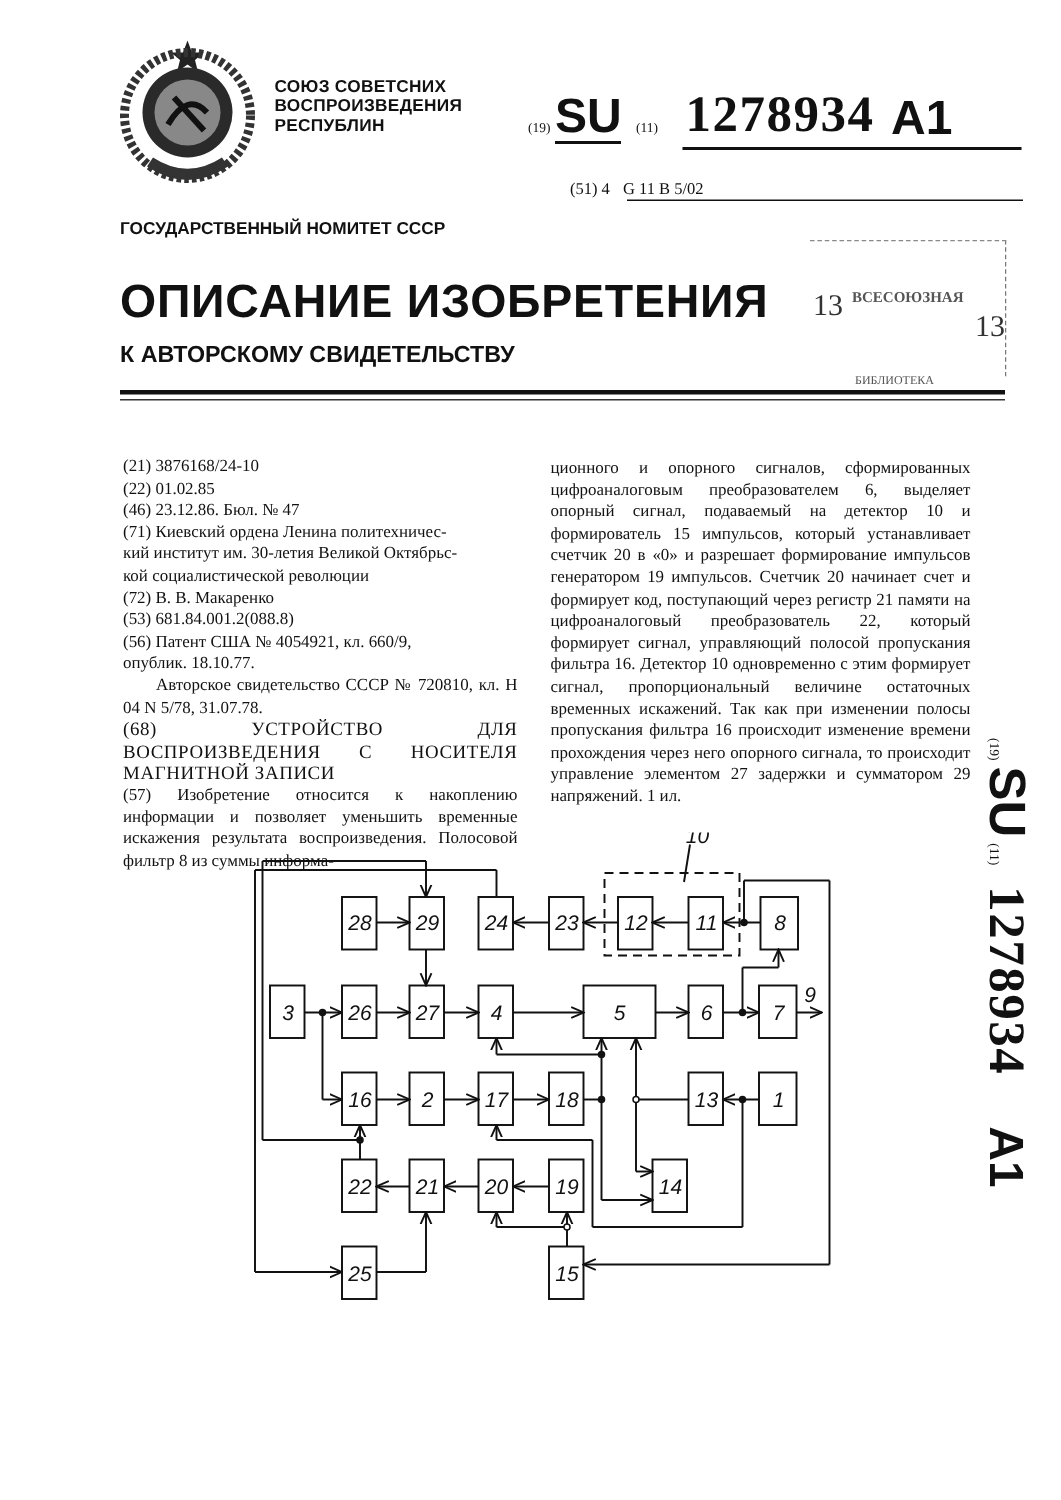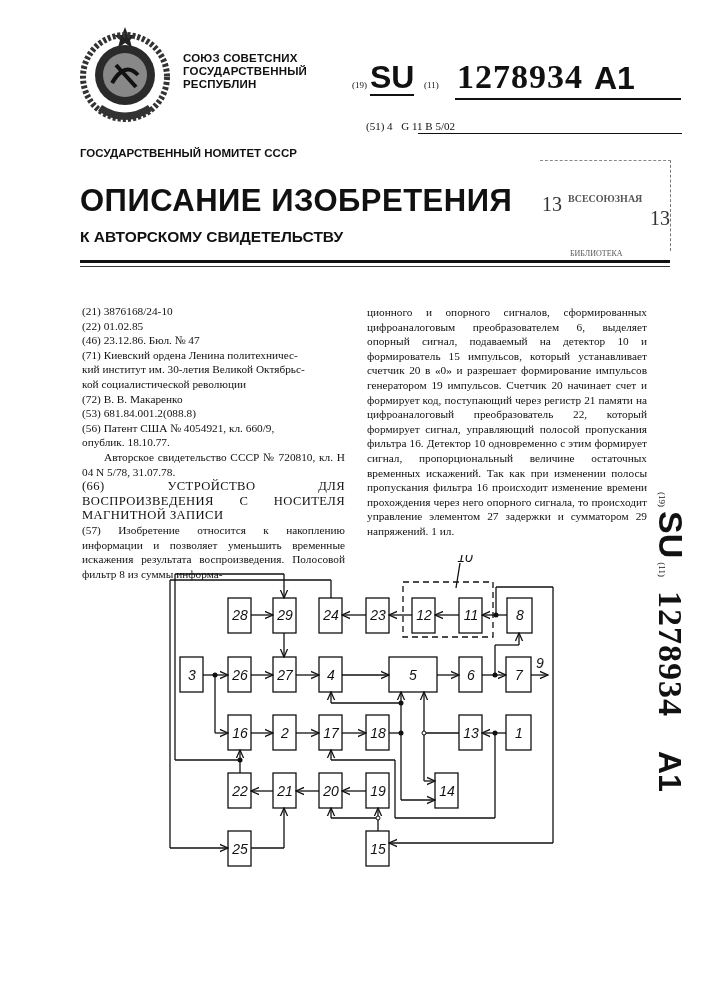--- a/index.html
+++ b/index.html
@@ -9,21 +9,21 @@
   .emblem { left:78px; top:25px; width:95px; height:105px; }
   .union { left:183px; top:52px; font-size:11.5px; line-height:13px; font-weight:bold; letter-spacing:0.2px; }
   .committee { left:80px; top:147px; font-size:11.5px; line-height:13.5px; font-weight:bold; }
   .su-line { left:352px; top:64px; width:330px; height:40px; }
   .su-code { left:0; top:16px; font-size:9px; }
   .su-text { left:18px; top:-4px; font-size:32px; font-weight:bold; border-bottom:2px solid #111; line-height:34px; font-family:"Liberation Sans", sans-serif; }
   .su-code2 { left:72px; top:16px; font-size:9px; }
   .pat-num { left:105px; top:-6px; font-size:34px; font-weight:bold; letter-spacing:1px; }
   .pat-kind { left:242px; top:-4px; font-size:32px; font-weight:bold; font-family:"Liberation Sans", sans-serif; }
   .pat-underline { left:103px; top:34px; width:226px; border-bottom:2px solid #111; }
-  .ipc { left:366px; top:120px; font-size:11px; }
+  .ipc { left:380px; top:120px; font-size:11px; }
   .ipc-underline { left:418px; top:133px; width:264px; border-bottom:1px solid #111; }
   .title { left:80px; top:183px; font-size:31px; font-weight:bold; letter-spacing:0.5px; }
   .subtitle { left:80px; top:228px; font-size:15.5px; font-weight:bold; }
   .stamp { left:540px; top:160px; width:130px; height:90px; border-right:1px dashed #777; border-top:1px dashed #888; color:#555; }
   .stamp-t1 { left:28px; top:16px; font-size:10px; font-weight:bold;margin-top:16px; }
   .stamp-n1 { left:2px; top:32px; font-size:20px; color:#333; }
   .stamp-n2 { left:110px; top:46px; font-size:20px; color:#333; }
   .stamp-t2 { left:30px; top:88px; font-size:8px;text-align:right; }
   .rule1 { left:80px; top:260px; width:590px; border-bottom:3px solid #111; }
   .rule2 { left:80px; top:266px; width:590px; border-bottom:1px solid #333; }
@@ -50,21 +50,21 @@
   <ellipse cx="47" cy="52" rx="42" ry="42" fill="none" stroke="#333" stroke-width="6" stroke-dasharray="3 2"></ellipse>
   <circle cx="47" cy="50" r="30" fill="#2a2a2a"></circle>
   <circle cx="47" cy="50" r="22" fill="#888"></circle>
   <path d="M34,58 Q47,36 60,50" stroke="#111" stroke-width="4" fill="none"></path>
   <path d="M38,40 L58,62" stroke="#111" stroke-width="4"></path>
   <path d="M20,86 Q47,104 74,86 L70,80 Q47,95 24,80 Z" fill="#333"></path>
 </svg>
 
 <div class="abs union sans">
   <div>СОЮЗ СОВЕТСНИХ</div>
-  <div>ГОСУДАРСТВЕННЫЙ</div>
+  <div>ВОСПРОИЗВЕДЕНИЯ</div>
   <div>РЕСПУБЛИН</div>
 </div>
 
 <div class="abs committee sans">
   <div>ГОСУДАРСТВЕННЫЙ НОМИТЕТ СССР</div>
 </div>
 
 <div class="abs su-line">
   <span class="abs su-code">(19)</span>
   <span class="abs su-text">SU</span>
@@ -100,21 +100,21 @@
     <div>(46) 23.12.86. Бюл. № 47</div>
     <div>(71) Киевский ордена Ленина политехничес-</div>
     <div>кий институт им. 30-летия Великой Октябрьс-</div>
     <div>кой социалистической революции</div>
     <div>(72) В. В. Макаренко</div>
     <div>(53) 681.84.001.2(088.8)</div>
     <div>(56) Патент США № 4054921, кл. 660/9,</div>
     <div>опублик. 18.10.77.</div>
   </div>
   <div class="ind">Авторское свидетельство СССР № 720810, кл. Н 04 N 5/78, 31.07.78.</div>
-  <div class="upper">(66) УСТРОЙСТВО ДЛЯ ВОСПРОИЗВЕДЕНИЯ С НОСИТЕЛЯ МАГНИТНОЙ ЗАПИСИ</div>
+  <div class="upper">(68) УСТРОЙСТВО ДЛЯ ВОСПРОИЗВЕДЕНИЯ С НОСИТЕЛЯ МАГНИТНОЙ ЗАПИСИ</div>
   <div>(57) Изобретение относится к накоплению информации и позволяет уменьшить временные искажения результата воспроизведения. Полосовой фильтр 8 из суммы информа-</div>
 </div>
 
 <div class="abs col colR">
   <div>ционного и опорного сигналов, сформированных цифроаналоговым преобразователем 6, выделяет опорный сигнал, подаваемый на детектор 10 и формирователь 15 импульсов, который устанавливает счетчик 20 в «0» и разрешает формирование импульсов генератором 19 импульсов. Счетчик 20 начинает счет и формирует код, поступающий через регистр 21 памяти на цифроаналоговый преобразователь 22, который формирует сигнал, управляющий полосой пропускания фильтра 16. Детектор 10 одновременно с этим формирует сигнал, пропорциональный величине остаточных временных искажений. Так как при изменении полосы пропускания фильтра 16 происходит изменение времени прохождения через него опорного сигнала, то происходит управление элементом 27 задержки и сумматором 29 напряжений. 1 ил.</div>
 </div>
 
 <div class="abs side">
   <div class="side-inner">
     <span class="side-code">(19)</span>

